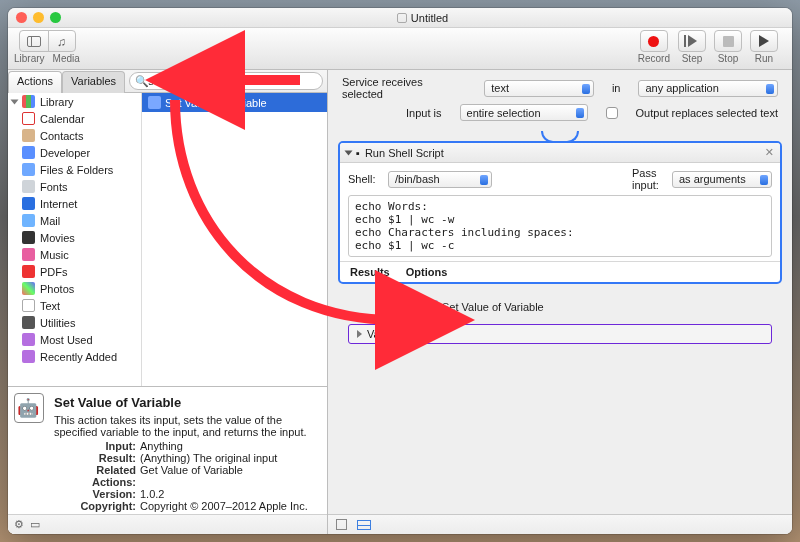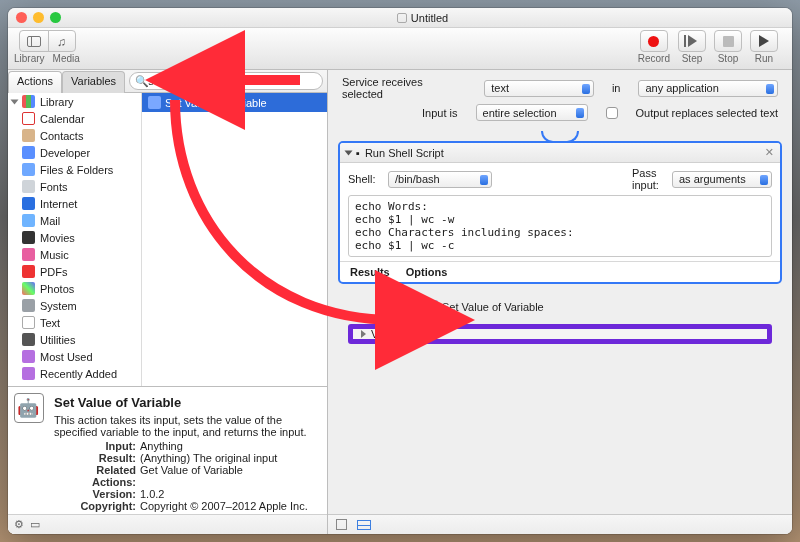--- a/index.html
+++ b/index.html
@@ -85,21 +85,21 @@
 .act-row{display:flex;align-items:center;gap:6px;margin-bottom:4px;}
 .act-row .lbl{width:34px;}
 .act-row .spacer{flex:1;}
 .codebox{border:1px solid #c8c8c8;border-radius:3px;padding:4px 6px;font-family:ui-monospace,Menlo,Consolas,monospace;font-size:11px;white-space:pre;min-height:58px;background:#fff;}
 .act-foot{border-top:1px solid #d8d8d8;padding:4px 10px;display:flex;gap:16px;}
 .act-foot span{font-weight:600;}
 
 .drag-ghost{position:absolute;left:425px;top:300px;display:flex;align-items:center;gap:4px;color:#666;}
 .drag-ghost .plus{width:14px;height:14px;border-radius:50%;background:#34c759;color:#fff;display:flex;align-items:center;justify-content:center;font-weight:700;position:absolute;top:14px;left:14px;box-shadow:0 0 0 1px #fff;}
 
-.varbar{border:5px solid #6d28d9;border-radius:3px;background:#f4f4f4;margin:40px 10px 0;height:20px;display:flex;align-items:center;padding:0 8px;gap:5px;}
+.varbar{border:1px solid #6d28d9;border-radius:3px;background:#f4f4f4;margin:40px 10px 0;height:20px;display:flex;align-items:center;padding:0 8px;gap:5px;}
 .varbar .tri{display:inline-block;width:0;height:0;border-top:4px solid transparent;border-bottom:4px solid transparent;border-left:5px solid #7a7a7a;}
 
 .status{height:20px;border-top:1px solid #c8c8c8;background:linear-gradient(#f6f6f6,#ececec);display:flex;align-items:center;padding:0 8px;gap:10px;}
 .status .sq{width:11px;height:11px;border:1px solid #888;}
 .status .rows{width:14px;height:10px;border:1px solid #3d7fe0;position:relative;}
 .status .rows::before{content:"";position:absolute;left:0;right:0;top:4px;height:1px;background:#3d7fe0;}
 
 .arrow{position:absolute;pointer-events:none;}
 
 .c-books{background:linear-gradient(90deg,#e55 33%,#5b5 33% 66%,#58f 66%);}
@@ -238,24 +238,20 @@
               </li>
               <li>
                 <span class="ic c-pdf"></span>
                 <span>PDFs</span>
               </li>
               <li>
                 <span class="ic c-pho"></span>
                 <span>Photos</span>
               </li>
               <li>
-                <span class="ic c-sys"></span>
-                <span>System</span>
-              </li>
-              <li>
                 <span class="ic c-txt"></span>
                 <span>Text</span>
               </li>
               <li>
                 <span class="ic c-uti"></span>
                 <span>Utilities</span>
               </li>
               <li>
                 <span class="ic c-mu"></span>
                 <span>Most Used</span>
@@ -312,21 +308,21 @@
     <div class="right">
       <div class="cfg">
         <div class="cfg-row">
           <span class="lbl">Service receives selected</span>
           <div class="popup" style="width:110px">text</div>
           <span class="lbl">in</span>
           <div class="popup" style="width:140px">any application</div>
         </div>
         <div class="cfg-row">
           <span class="lbl">Input is</span>
-          <div class="popup" style="width:112px">entire selection</div>
+          <div class="popup" style="width:128px">entire selection</div>
           <span class="chk"></span>
           <span class="lbl">Output replaces selected text</span>
         </div>
       </div>
 
       <div class="workflow">
         <div class="notch"></div>
         <div class="action">
           <div class="act-head">
             <span class="tri"></span>

